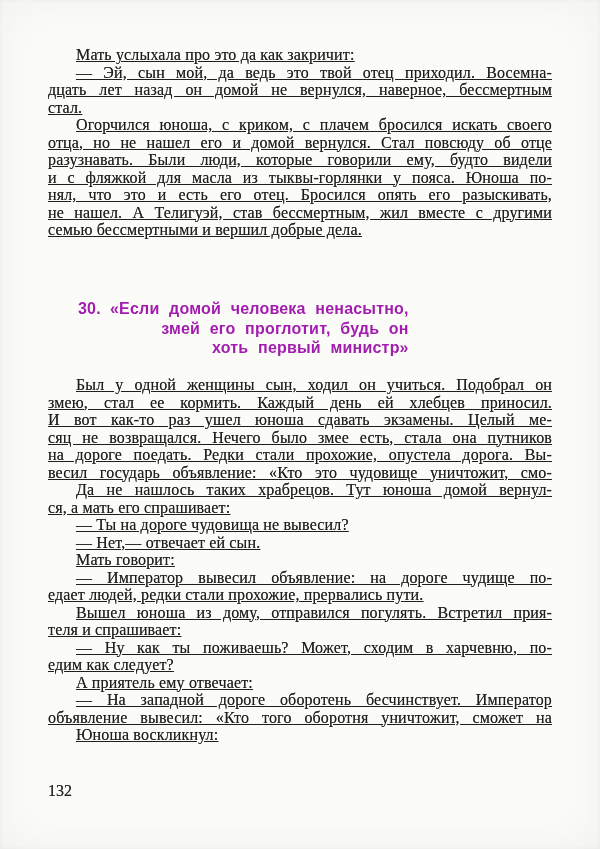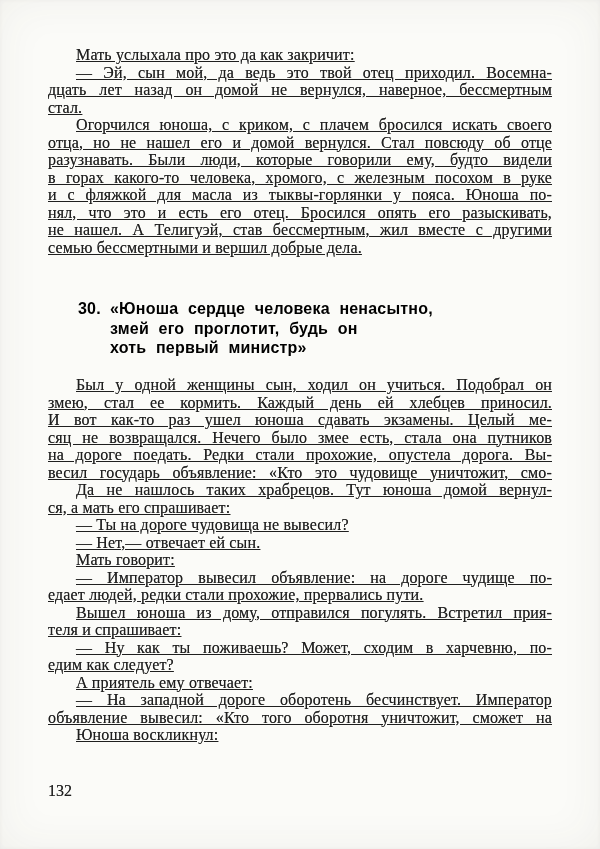--- a/index.html
+++ b/index.html
@@ -39,23 +39,24 @@
   .ln.first { padding-left: 28px; }
   .ln.end   { text-align-last: left; }
   .chapter {
     position: absolute;
     left: 78px;
     top: 299px;
     font-family: "Liberation Sans", "DejaVu Sans", sans-serif;
     font-weight: bold;
     font-size: 16px;
     line-height: 19.5px;
-    color: #000000;
+    color: #a21caf;
     letter-spacing: 0.2px;
     word-spacing: 5px;
+    text-align: right;
   }
   .chapter-num {
     position: absolute;
     left: 0;
     top: 0;
   }
   .chapter-title { margin-left: 32px; }
   .page-number {
     position: absolute;
     left: 48px;
@@ -73,31 +74,30 @@
   <section class="textcol ending">
     <div class="ln first end">Мать услыхала про это да как закричит:</div>
 
     <div class="ln first">— Эй, сын мой, да ведь это твой отец приходил. Восемна-</div>
     <div class="ln">дцать лет назад он домой не вернулся, наверное, бессмертным</div>
     <div class="ln end">стал.</div>
 
     <div class="ln first">Огорчился юноша, с криком, с плачем бросился искать своего</div>
     <div class="ln">отца, но не нашел его и домой вернулся. Стал повсюду об отце</div>
     <div class="ln">разузнавать. Были люди, которые говорили ему, будто видели</div>
-    <div class="ln">в горах какого-то человека, хромого, с железным посохом в руке</div>
     <div class="ln">и с фляжкой для масла из тыквы-горлянки у пояса. Юноша по-</div>
     <div class="ln">нял, что это и есть его отец. Бросился опять его разыскивать,</div>
     <div class="ln">не нашел. А Телигуэй, став бессмертным, жил вместе с другими</div>
     <div class="ln end">семью бессмертными и вершил добрые дела.</div>
   </section>
 
   <section class="chapter">
     <span class="chapter-num">30.</span>
     <div class="chapter-title">
-      <div class="ct-line">«Юноша сердце человека ненасытно,</div>
+      <div class="ct-line">«Если домой человека ненасытно,</div>
       <div class="ct-line">змей его проглотит, будь он</div>
       <div class="ct-line">хоть первый министр»</div>
     </div>
   </section>
 
   <section class="textcol story">
     <div class="ln first">Был у одной женщины сын, ходил он учиться. Подобрал он</div>
     <div class="ln">змею, стал ее кормить. Каждый день ей хлебцев приносил.</div>
     <div class="ln">И вот как-то раз ушел юноша сдавать экзамены. Целый ме-</div>
     <div class="ln">сяц не возвращался. Нечего было змее есть, стала она путников</div>

